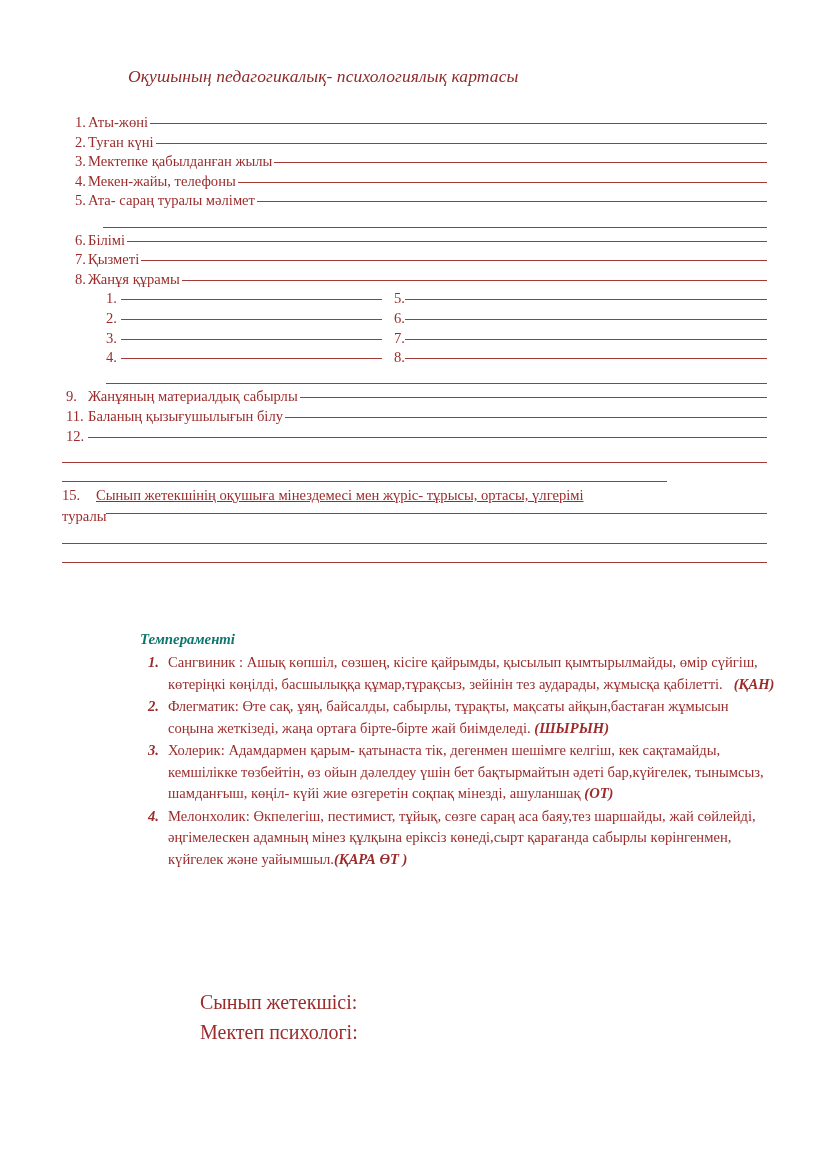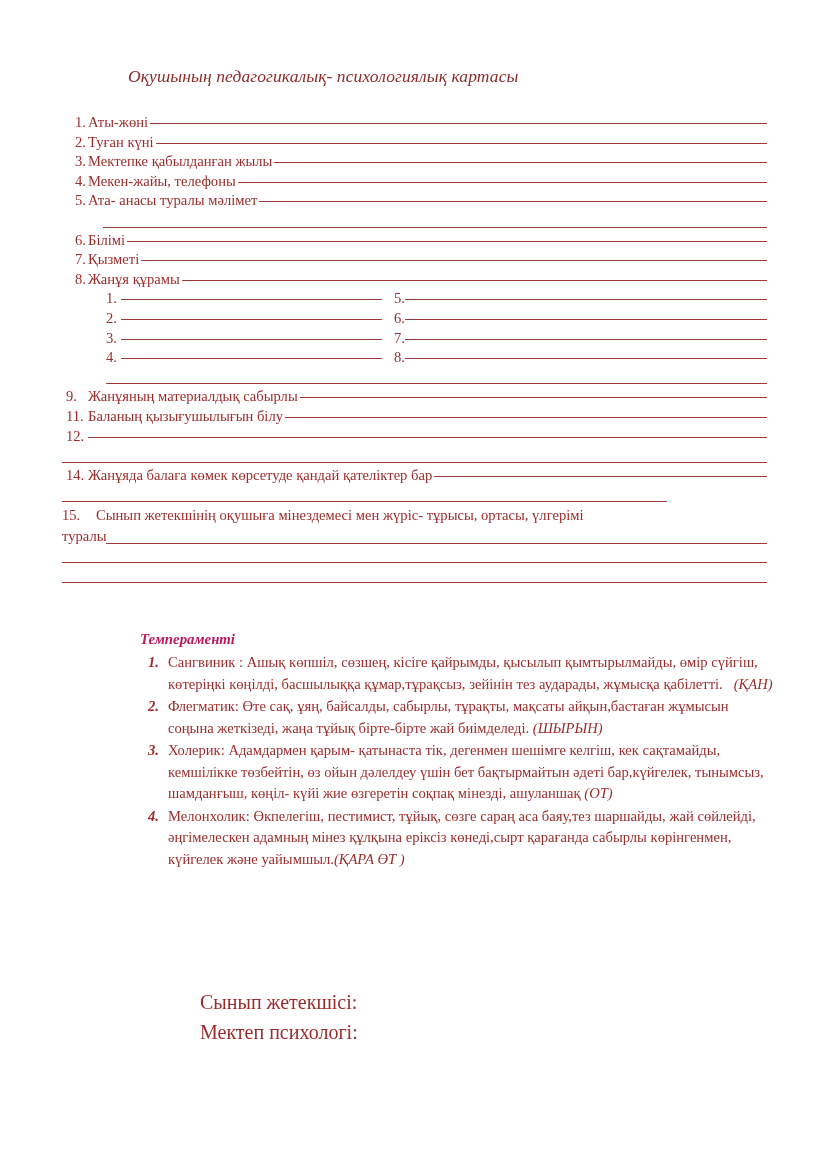--- a/index.html
+++ b/index.html
@@ -128,24 +128,25 @@
     box-sizing: border-box;
   }
 
   
   .para-row {
     font-size: 14.6px;
     line-height: 21px;
   }
   .para-row .p-line1 {
     white-space: nowrap;
+    text-decoration: underline;
   }
   .para-row .p-line2 {
     display: flex;
-    align-items: flex-end;
+    align-items: center;
   }
   .para-row .p-line2 .label { flex: 0 0 auto; }
   .para-row .p-line2 .fill {
     flex: 1 1 auto;
     border-bottom: 1.15px solid #a33a3a;
     position: relative;
     top: -3px;
   }
   .num-15 { display: inline-block; width: 34px; }
 
@@ -154,21 +155,21 @@
     position: absolute;
     left: 140px;
     top: 628px;
     width: 635px;
   }
   .temp-heading {
     font-size: 14.8px;
     font-weight: bold;
     font-style: italic;
     line-height: 22px;
-    color: #be185d;
+    color: #0f766e;
     margin-bottom: 2px;
   }
   .temp-list {
     margin: 0;
     padding: 0;
     list-style: none;
   }
   .temp-item {
     display: flex;
     align-items: flex-start;
@@ -182,21 +183,21 @@
     font-weight: bold;
     font-style: italic;
     text-align: right;
     padding-right: 9px;
     box-sizing: border-box;
   }
   .temp-item .t-text {
     flex: 1 1 auto;
   }
   .t-text .humor {
-    font-weight: normal;
+    font-weight: bold;
     font-style: italic;
   }
 
   
   .signatures {
     position: absolute;
     left: 200px;
     top: 987px;
     font-size: 20px;
     line-height: 30px;
@@ -231,21 +232,21 @@
     </div>
 
     <div class="form-row">
       <span class="num">4.</span>
       <span class="label">Мекен-жайы, телефоны</span>
       <span class="fill"></span>
     </div>
 
     <div class="form-row">
       <span class="num">5.</span>
-      <span class="label">Ата- анасы туралы мәлімет</span>
+      <span class="label">Ата- сараң туралы мәлімет</span>
       <span class="fill"></span>
     </div>
 
     <div class="rule-wrap rule-indent">
       <span class="rule"></span>
     </div>
 
     <div class="form-row">
       <span class="num">6.</span>
       <span class="label">Білімі</span>
@@ -322,25 +323,20 @@
     <div class="form-row wide-num">
       <span class="num">12.</span>
       <span class="fill"></span>
     </div>
 
 
     <div class="rule-wrap">
       <span class="rule"></span>
     </div>
 
-    <div class="form-row wide-num">
-      <span class="num">14.</span>
-      <span class="label">Жанұяда  балаға көмек көрсетуде қандай қателіктер бар</span>
-      <span class="fill"></span>
-    </div>
 
     <div class="rule-wrap rule-short">
       <span class="rule"></span>
     </div>
 
     <div class="para-row">
       <div class="p-line1">
         <span class="num-15">15.</span><span>Сынып жетекшінің оқушыға  мінездемесі мен жүріс- тұрысы, ортасы, үлгерімі</span>
       </div>
       <div class="p-line2">
@@ -362,21 +358,21 @@
     <div class="temp-heading">Темпераменті</div>
 
     <div class="temp-list">
       <div class="temp-item">
         <span class="t-num">1.</span>
         <span class="t-text"><span>Сангвиник : Ашық көпшіл, сөзшең, кісіге қайрымды, қысылып қымтырылмайды, өмір сүйгіш, көтеріңкі көңілді, басшылыққа құмар,тұрақсыз, зейінін тез аударады, жұмысқа қабілетті.</span>&nbsp;&nbsp; <span class="humor">(ҚАН)</span></span>
       </div>
 
       <div class="temp-item">
         <span class="t-num">2.</span>
-        <span class="t-text"><span>Флегматик: Өте сақ, ұяң, байсалды, сабырлы, тұрақты, мақсаты айқын,бастаған жұмысын соңына жеткізеді, жаңа тұйық бірте-бірте жай биімделеді.</span> <span class="humor">(ШЫРЫН)</span></span>
+        <span class="t-text"><span>Флегматик: Өте сақ, ұяң, байсалды, сабырлы, тұрақты, мақсаты айқын,бастаған жұмысын соңына жеткізеді, жаңа ортаға бірте-бірте жай биімделеді.</span> <span class="humor">(ШЫРЫН)</span></span>
       </div>
 
       <div class="temp-item">
         <span class="t-num">3.</span>
         <span class="t-text"><span>Холерик:  Адамдармен қарым- қатынаста тік, дегенмен шешімге келгіш, кек сақтамайды, кемшілікке төзбейтін, өз ойын дәлелдеу үшін бет бақтырмайтын әдеті бар,күйгелек, тынымсыз, шамданғыш, көңіл- күйі жие өзгеретін соқпақ мінезді, ашуланшақ</span> <span class="humor">(ОТ)</span></span>
       </div>
 
       <div class="temp-item">
         <span class="t-num">4.</span>
         <span class="t-text"><span>Мелонхолик: Өкпелегіш, пестимист, тұйық, сөзге сараң аса баяу,тез шаршайды, жай сөйлейді, әңгімелескен адамның мінез құлқына еріксіз көнеді,сырт қарағанда сабырлы көрінгенмен, күйгелек және уайымшыл.</span><span class="humor">(ҚАРА ӨТ )</span></span>

